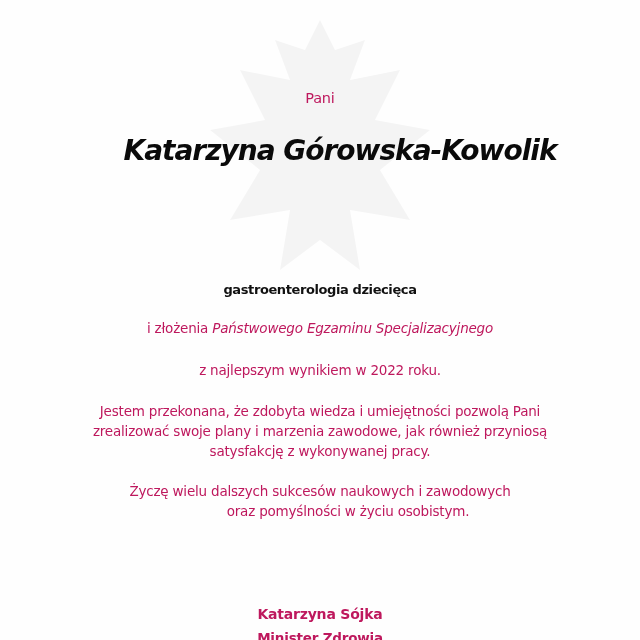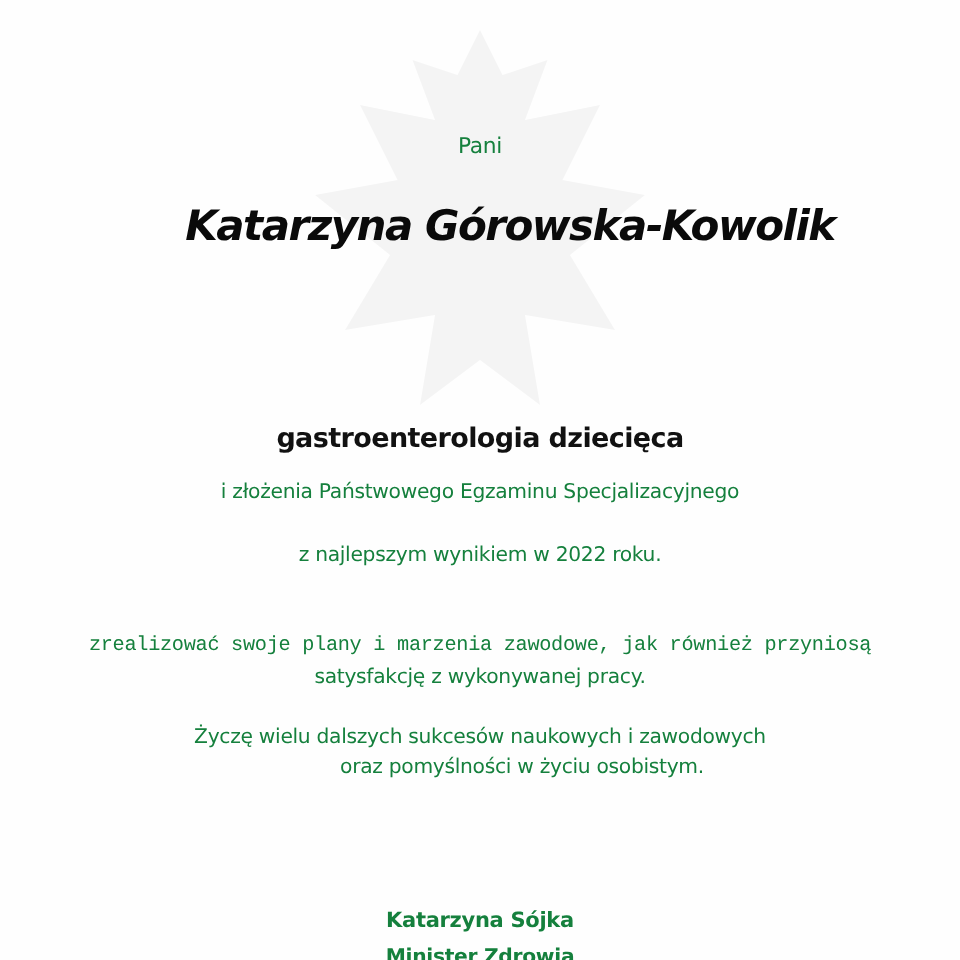--- a/index.html
+++ b/index.html
@@ -31,41 +31,41 @@
       opacity: 0.035;
     }
     .line {
       position: absolute;
       left: 0;
       width: 640px;
       text-align: center;
       white-space: nowrap;
       font-size: 13.5px;
       letter-spacing: -0.2px;
-      color: #15803d;
+      color: #be185d;
     }
     .salutation { top: 90px; font-size: 14.5px; }
     .recipient {
       top: 134px;
       left: 0;
       width: 680px;
       font-size: 28px;
       font-style: italic;
       font-weight: bold;
       letter-spacing: -1px;
       color: #0a0a0a;
     }
     .specialty {
       top: 282px;
-      font-size: 18px;
+      font-size: 13px;
       font-weight: bold;
       letter-spacing: -0.4px;
       color: #111;
     }
-    .exam-italic { }
+    .exam-italic { font-style: italic; }
     .sig-name { top: 606px; font-weight: bold; font-size: 14px; }
     .sig-title { top: 630px; font-weight: bold; font-size: 13.5px; }
   </style>
 </head>
 <body>
 
 <div class="page">
 
   <svg class="watermark" viewBox="0 0 240 330">
     <path d="M120 10 L135 40 L165 30 L150 70 L200 60 L175 110 L230 120 L180 160 L210 210 L150 200 L160 260 L120 230 L80 260 L90 200 L30 210 L60 160 L10 120 L65 110 L40 60 L90 70 L75 30 L105 40 Z" fill="#000"></path>
@@ -77,21 +77,22 @@
 
 
   <div class="line specialty">gastroenterologia dziecięca</div>
 
   <div class="line" style="top:320px;">
     <span>i złożenia </span><span class="exam-italic">Państwowego Egzaminu Specjalizacyjnego</span>
   </div>
 
   <div class="line" style="top:362px;">z najlepszym wynikiem w 2022 roku.</div>
 
-  <div class="line" style="top:423px;font-family:Liberation Mono, monospace;">zrealizować swoje plany i marzenia zawodowe, jak również przyniosą</div>
+  <div class="line" style="top:403px;">Jestem przekonana, że zdobyta wiedza i umiejętności pozwolą Pani</div>
+  <div class="line" style="top:423px;">zrealizować swoje plany i marzenia zawodowe, jak również przyniosą</div>
   <div class="line" style="top:443px;">satysfakcję z wykonywanej pracy.</div>
 
   <div class="line" style="top:483px;text-align:center;">Życzę wielu dalszych sukcesów naukowych i zawodowych</div>
   <div class="line" style="top:503px;margin-left:28px;">oraz pomyślności w życiu osobistym.</div>
 
   <div class="line sig-name">Katarzyna Sójka</div>
   <div class="line sig-title">Minister Zdrowia</div>
 
 </div>
 

